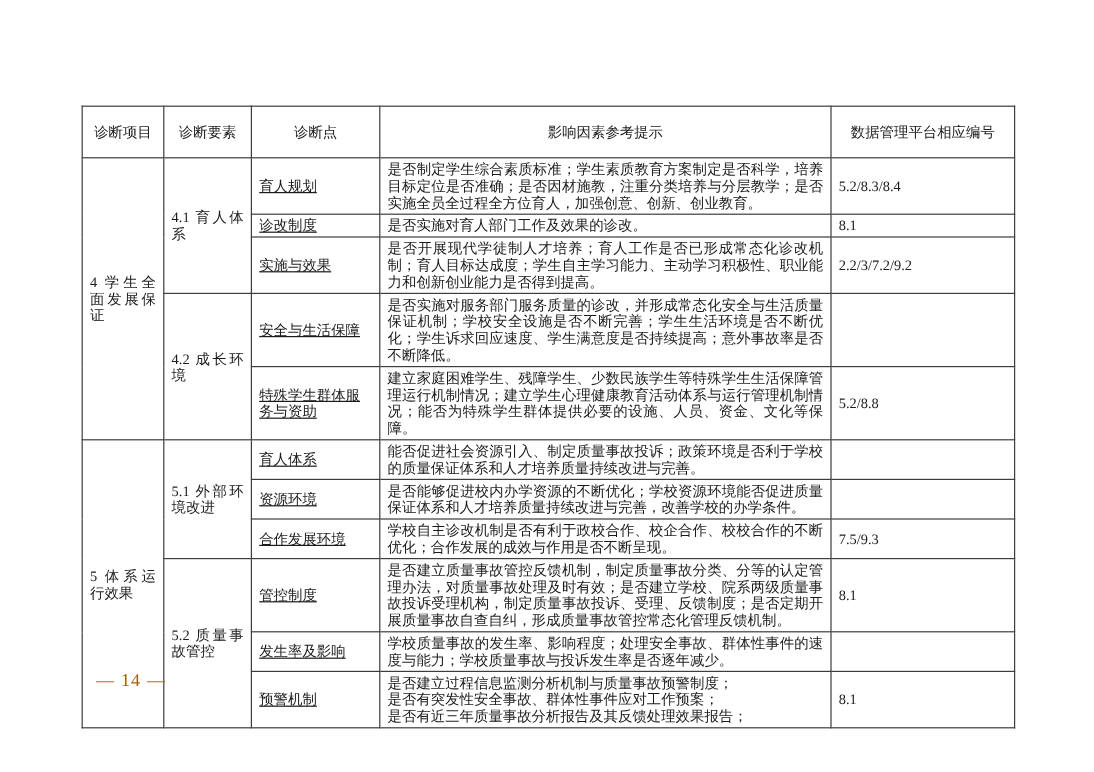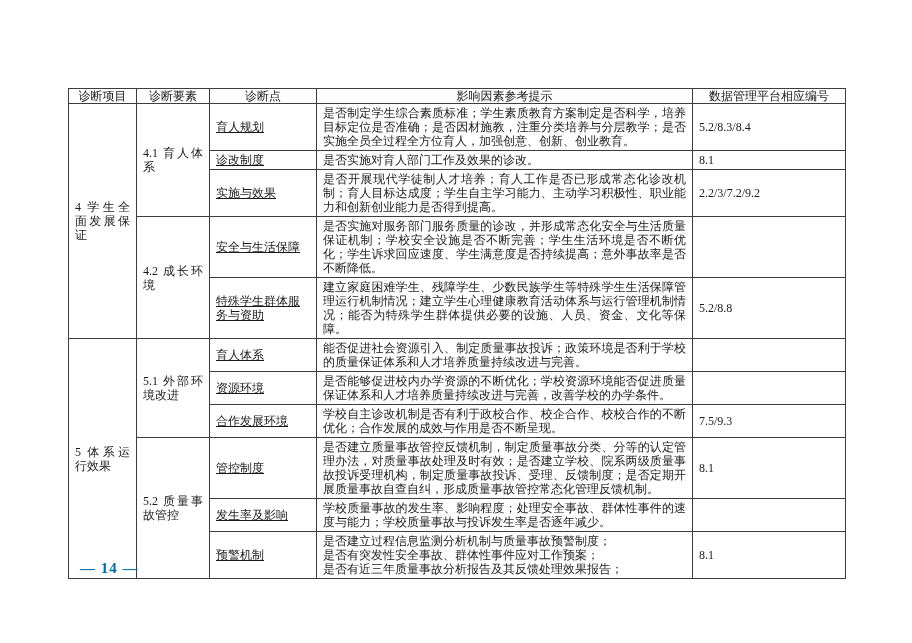--- a/index.html
+++ b/index.html
@@ -29,21 +29,21 @@
     border: 1px solid #3d3d3d;
     font-size: 12px;
     line-height: 14px;
     font-weight: normal;
     padding: 2px 6px;
     vertical-align: middle;
     word-break: break-all;
   }
   table.diag thead th {
     text-align: center;
-    padding: 0 2px;
+    padding: 14px 2px;
   }
   td.col-item,
   td.col-element {
     text-align: justify;
     text-justify: inter-character;
     padding: 2px 6px;
   }
   td.col-point {
     text-align: left;
     padding: 4px 6px;
@@ -59,22 +59,21 @@
     text-align: left;
     padding: 2px 6px;
     margin-left: 22px;
   }
   .page-number {
     position: absolute;
     left: 80px;
     top: 560px;
     font-size: 15px;
     letter-spacing: 1px;
-    color: #0369a1;
-    font-weight: bold;
+    color: #a16207;
   }
 </style>
 </head>
 <body>
 
 <div class="page">
   <table class="diag">
     <colgroup>
       <col style="width:68px">
       <col style="width:73px">

